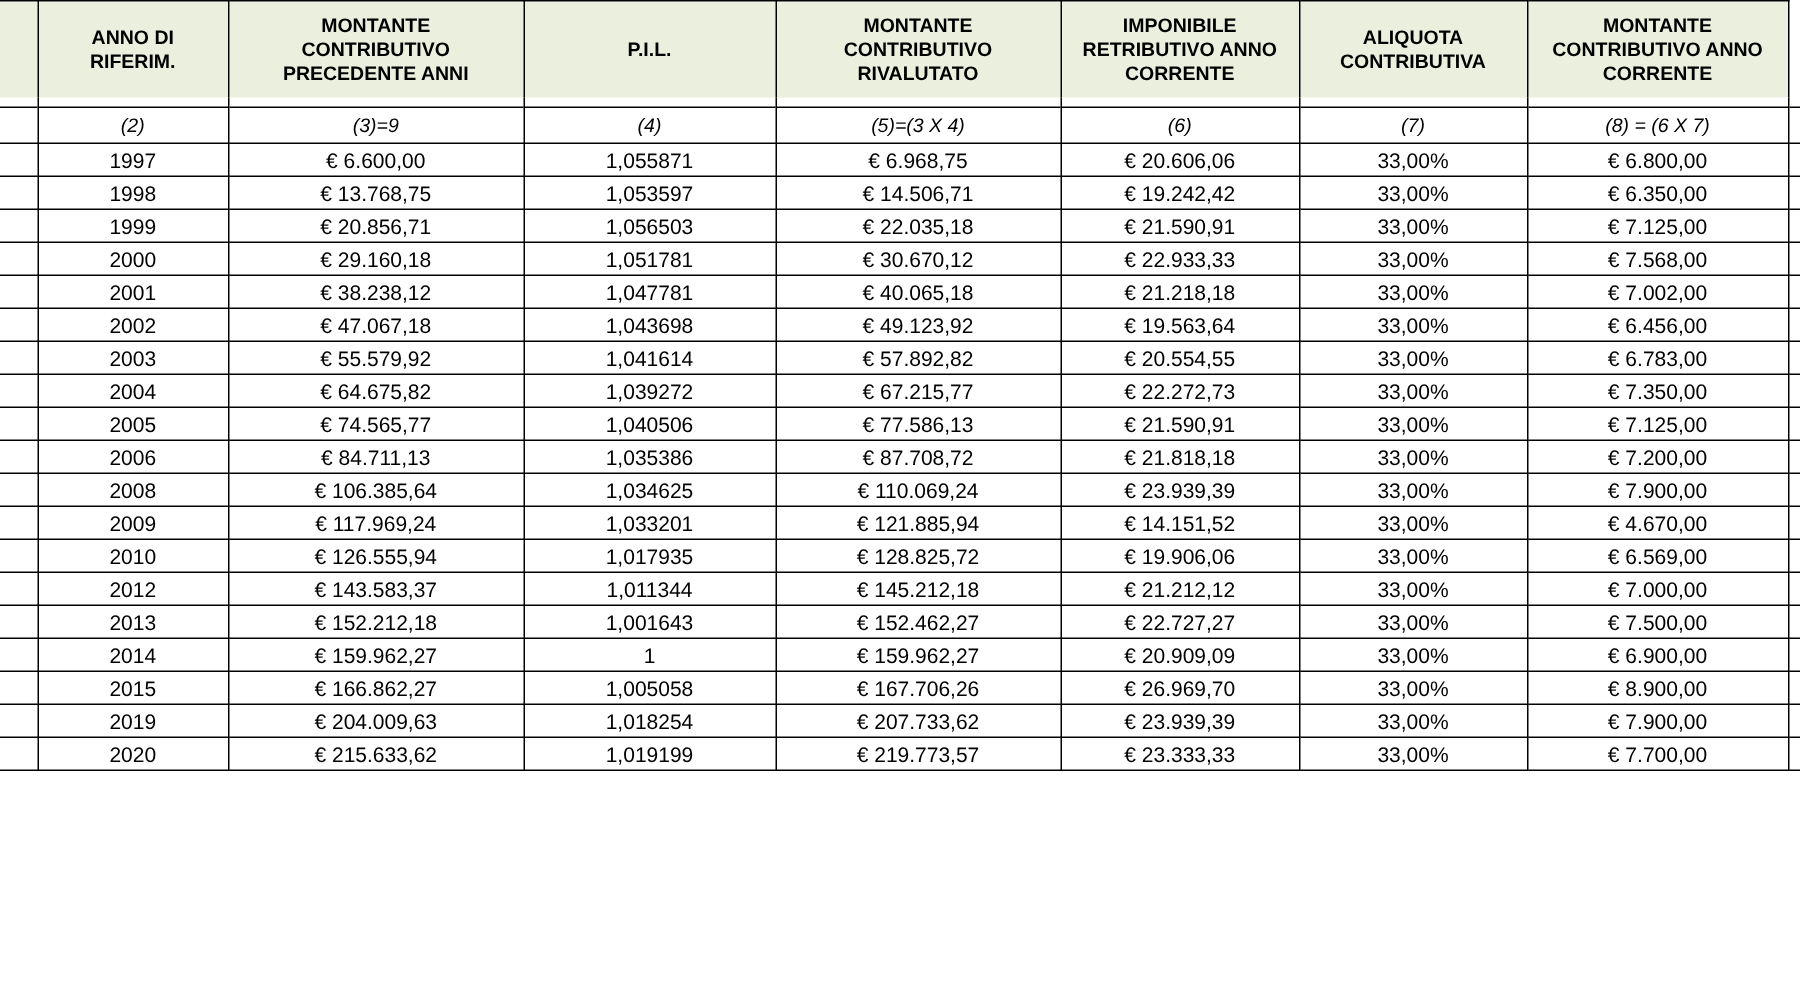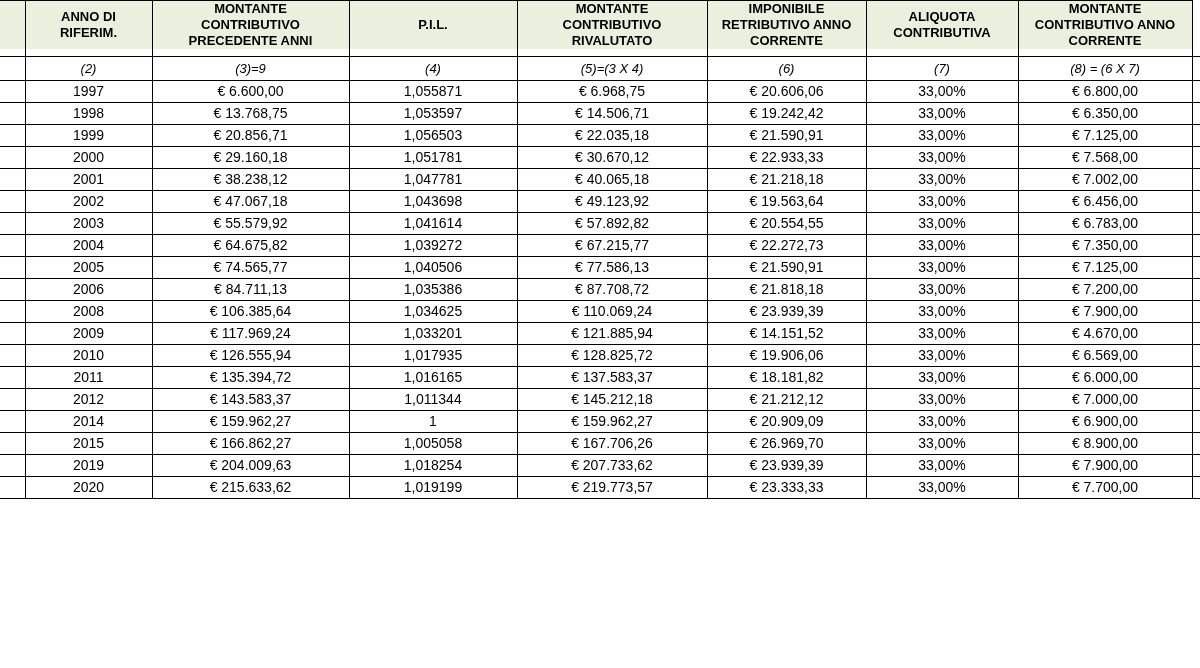--- a/index.html
+++ b/index.html
@@ -23,21 +23,21 @@
     padding: 0;
     margin: 0;
     overflow: hidden;
     text-align: center;
     vertical-align: middle;
     font-weight: normal;
     box-sizing: border-box;
   }
 
   
-  tr.header-row { height: 48px; }
+  tr.header-row { height: 64px; }
   tr.header-row th.hcell {
     background: var(--header-bg, #ebf0de);
     border-left: 1px solid var(--border-color, #000);
     border-right: 1px solid var(--border-color, #000);
     border-top: 1px solid var(--border-color, #000);
     border-bottom: none;
     font-weight: bold;
     font-size: 13px;
     line-height: 16px;
     white-space: pre-line;
@@ -283,42 +283,42 @@
         <td>€ 126.555,94</td>
         <td>1,017935</td>
         <td>€ 128.825,72</td>
         <td>€ 19.906,06</td>
         <td>33,00%</td>
         <td>€ 6.569,00</td>
         <td class="gutter-right"></td>
       </tr>
       <tr class="data-row">
         <td class="gutter-left"></td>
-        <td>2011</td>
-        <td>€ 135.394,72</td>
-        <td>1,016165</td>
-        <td>€ 137.583,37</td>
-        <td>€ 18.181,82</td>
-        <td>33,00%</td>
-        <td>€ 6.000,00</td>
-        <td class="gutter-right"></td>
-      </tr>
-      <tr class="data-row">
-        <td class="gutter-left"></td>
         <td>2012</td>
         <td>€ 143.583,37</td>
         <td>1,011344</td>
         <td>€ 145.212,18</td>
         <td>€ 21.212,12</td>
         <td>33,00%</td>
         <td>€ 7.000,00</td>
         <td class="gutter-right"></td>
       </tr>
       <tr class="data-row">
         <td class="gutter-left"></td>
+        <td>2013</td>
+        <td>€ 152.212,18</td>
+        <td>1,001643</td>
+        <td>€ 152.462,27</td>
+        <td>€ 22.727,27</td>
+        <td>33,00%</td>
+        <td>€ 7.500,00</td>
+        <td class="gutter-right"></td>
+      </tr>
+      <tr class="data-row">
+        <td class="gutter-left"></td>
         <td>2014</td>
         <td>€ 159.962,27</td>
         <td>1</td>
         <td>€ 159.962,27</td>
         <td>€ 20.909,09</td>
         <td>33,00%</td>
         <td>€ 6.900,00</td>
         <td class="gutter-right"></td>
       </tr>
       <tr class="data-row">

